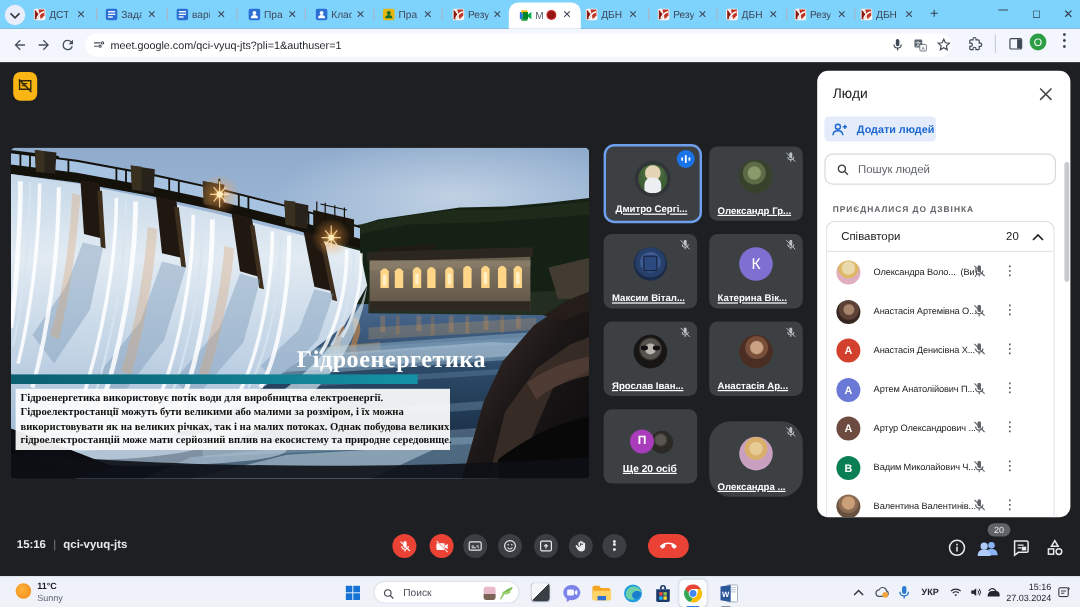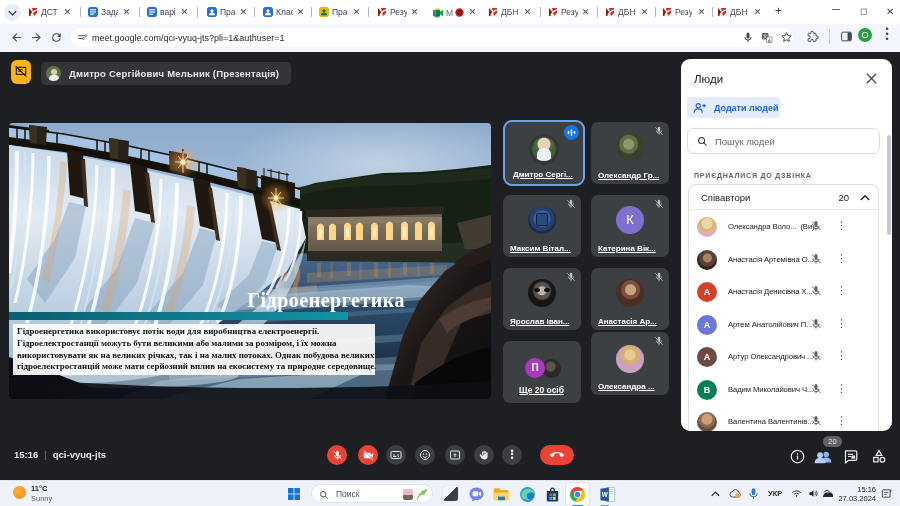--- a/index.html
+++ b/index.html
@@ -1,21 +1,21 @@
 <!DOCTYPE html>
 <html><head>
 <meta charset="utf-8">
 <style>
   * { margin:0; padding:0; box-sizing:border-box; }
   html,body { width:900px; height:506px; overflow:hidden; }
   body { font-family:"Liberation Sans", sans-serif; }
   #app { position:relative; width:900px; height:506px; background:#202124; }
 
   
-  #tabbar { position:absolute; left:0; top:0; width:900px; height:24px; background:#ffffff; }
+  #tabbar { position:absolute; left:0; top:0; width:900px; height:24px; background:#7dd3fc; }
   .tab-title { position:absolute; top:7px; font-size:8.5px; color:#40475a; white-space:nowrap; overflow:hidden; }
   .tab-x { position:absolute; top:6.5px; width:11px; height:11px; color:#3f4756; font-size:9px; line-height:11px; text-align:center; }
   .tab-sep { position:absolute; top:7px; width:1px; height:10px; background:#a9b5cb; }
   .fav { position:absolute; top:7px; width:10px; height:10px; border-radius:2px; }
   #activetab { position:absolute; left:424px; top:2px; width:60px; height:22px; background:#fff; border-radius:8px 8px 0 0; }
   #activetab:before, #activetab:after { content:""; position:absolute; bottom:0; width:8px; height:8px; background:transparent; }
   .winctl { position:absolute; top:5px; font-size:11px; color:#343b49; }
 
   
   #toolbar { position:absolute; left:0; top:24px; width:900px; height:28px; background:#f3f6fc; }
@@ -249,27 +249,20 @@
   </div>
 
   <div id="meet">
     <div id="yicon">
       <svg style="position:absolute;left:3px;top:5px" width="14" height="14" viewBox="0 0 24 24">
           <path d="M4 4h16v12H4z" fill="none" stroke="#332a05" stroke-width="2"></path>
           <path d="M7 8h8M7 11h6" stroke="#332a05" stroke-width="1.6"></path>
           <path d="M3 2 L21 20" stroke="#332a05" stroke-width="2.2"></path>
         </svg>
     </div>
-    <div id="toppill">
-        <div class="av">
-          <i></i>
-          <b></b>
-        </div>
-        <div class="nm">Дмитро Сергійович Мельник (Презентація)</div>
-      </div>
 
     <div id="pres">
       <svg width="482" height="276" viewBox="0 0 482 276" preserveAspectRatio="none">
         <defs>
           <linearGradient id="sky" x1="0" y1="0" x2="0" y2="1">
             <stop offset="0" stop-color="#8fabcd"></stop>
               <stop offset=".5" stop-color="#aec8e3"></stop>
               <stop offset="1" stop-color="#c9dcec"></stop>
           </linearGradient>
           <linearGradient id="falls" x1="0" y1="0" x2="0" y2="1">
@@ -549,21 +542,21 @@
             <path d="M3 3 L21 21" stroke="#bdc1c6" stroke-width="2"></path>
           </svg>
       </div>
 
       <div class="tile" style="left:503px;top:289px;">
         <div style="position:absolute;left:22px;top:17px;width:20px;height:20px;border-radius:50%;background:#a83cba;color:#fff;font-size:10px;font-weight:bold;text-align:center;line-height:20px;z-index:2;">П</div>
         <div style="position:absolute;left:39px;top:18px;width:19px;height:19px;border-radius:50%;background:radial-gradient(circle at 45% 40%,#5a554e 0 4px,#2b2a26 6px);"></div>
         <div class="nm" style="left:16px;bottom:8px;font-size:8.5px;">Ще 20 осіб</div>
       </div>
 
-      <div class="tile" style="left:591px;top:280px;height:63px;">
+      <div class="tile" style="left:591px;top:299px;height:63px;border-radius:18px;">
         <div class="avc" style="top:27px;width:28px;height:28px;background:radial-gradient(circle at 50% 35%,#e7cb94 0 5px,#d9b06b 6px 9px,#caa0c0 10px);"></div>
         <div class="nm">Олександра ...</div>
         <svg class="mute" viewBox="0 0 24 24">
             <path d="M12 14a3 3 0 0 0 3-3V5a3 3 0 0 0-6 0v6a3 3 0 0 0 3 3zm5-3a5 5 0 0 1-10 0H5a7 7 0 0 0 6 6.92V21h2v-3.08A7 7 0 0 0 19 11h-2z" fill="#bdc1c6"></path>
             <path d="M3 3 L21 21" stroke="#bdc1c6" stroke-width="2"></path>
           </svg>
       </div>
     </div>
 
     <div id="panel">

